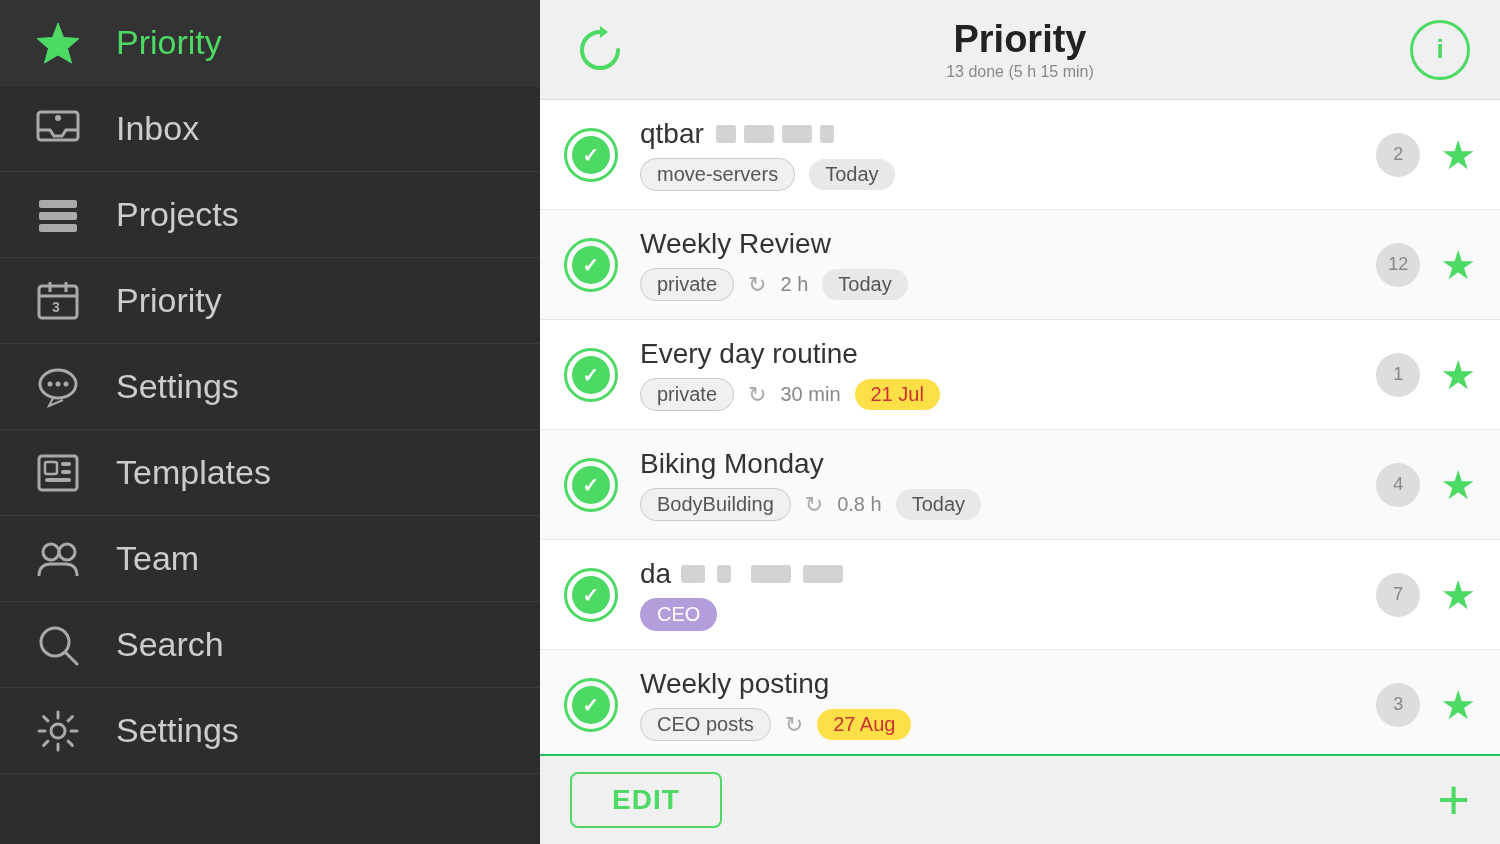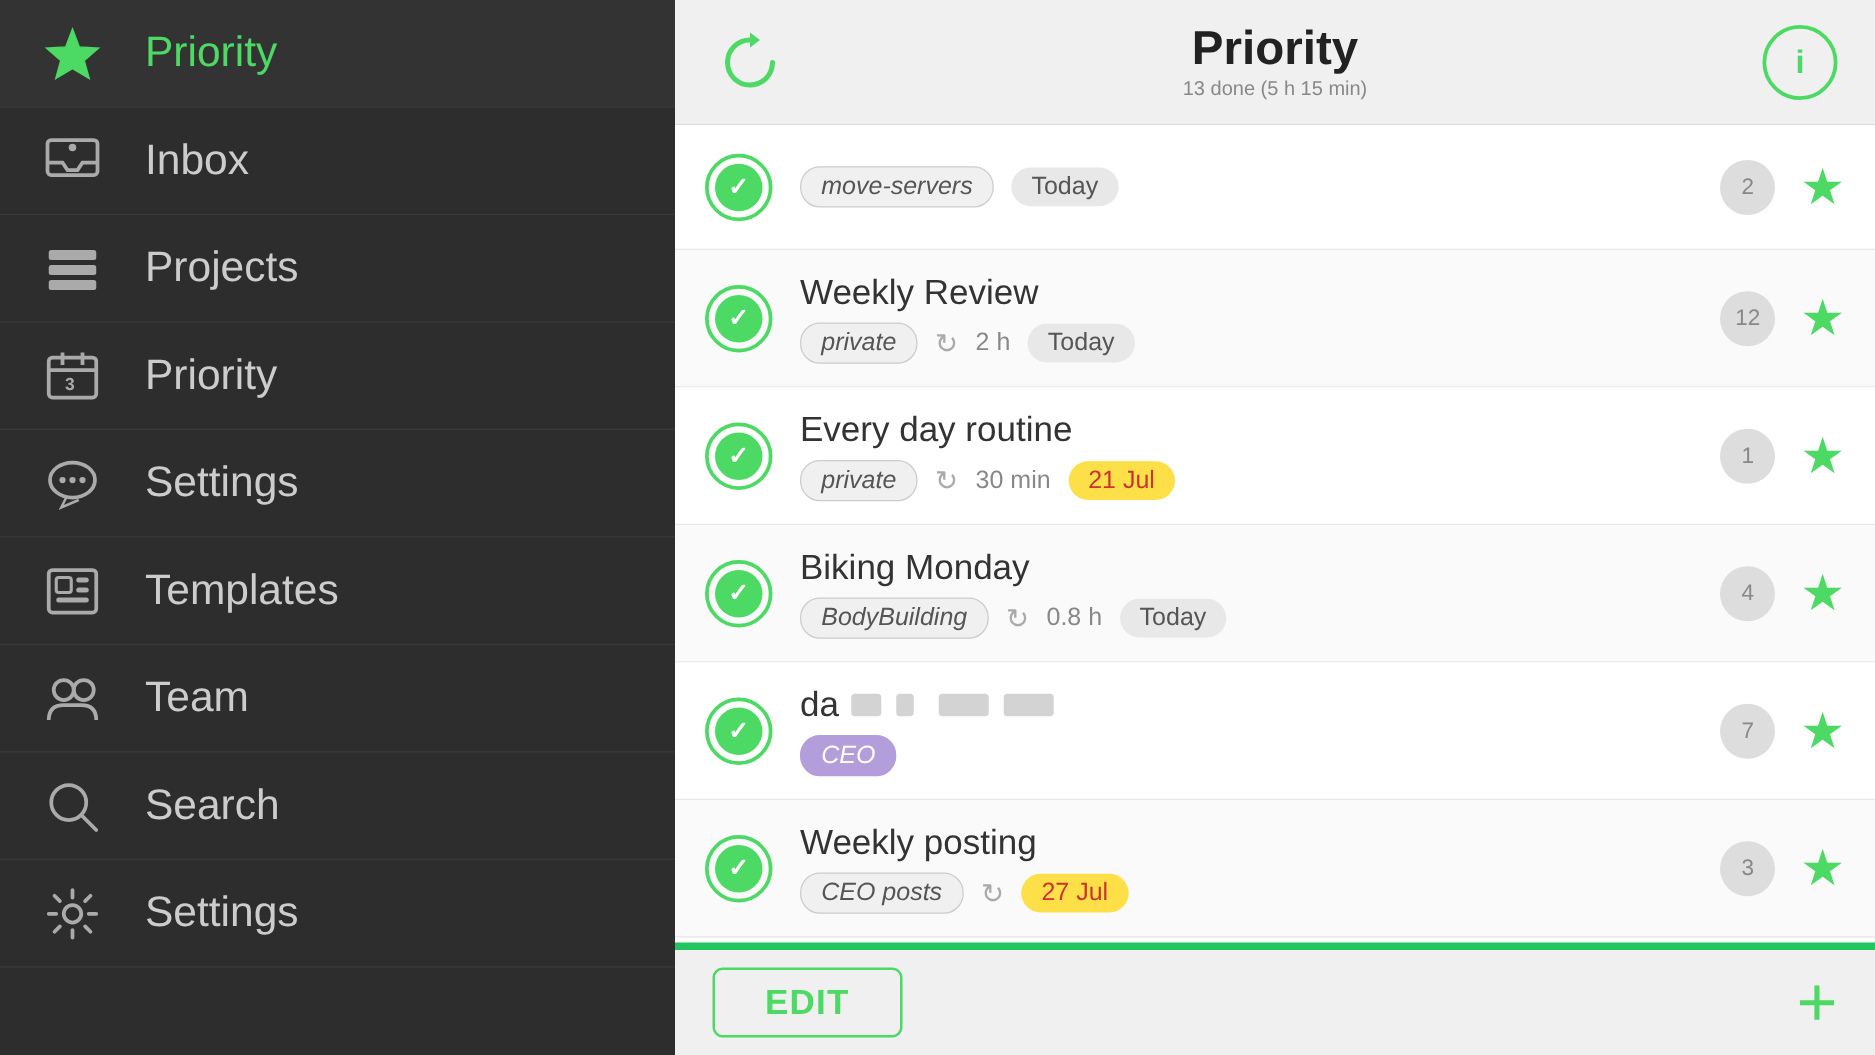--- a/index.html
+++ b/index.html
@@ -193,21 +193,20 @@
       gap: 14px;
     }
 
     .tag {
       padding: 4px 16px;
       border-radius: 16px;
       font-size: 20px;
       color: #555;
       border: 1px solid #ccc;
       background: #f0f0f0;
-      font-style: italic;
     }
 
     .tag.purple {
       background: #b39ddb;
       color: #fff;
       border-color: #b39ddb;
     }
 
     .date-tag {
       padding: 4px 16px;
@@ -254,21 +253,21 @@
 
     .star-icon {
       font-size: 40px;
       color: #4cd964;
       cursor: pointer;
     }
 
     
     .main-footer {
       background: #f0f0f0;
-      border-top: 6px solid #22c55e;
+      border-top: 2px solid #22c55e;
       padding: 16px 30px;
       display: flex;
       align-items: center;
       justify-content: space-between;
       height: 90px;
     }
 
     .edit-button {
       border: 2.5px solid #4cd964;
       background: transparent;
@@ -424,20 +423,27 @@
     </div>
   </header>
 
   <div class="task-list">
 
     <div class="task-row">
       <div class="task-check">
         <div class="task-check-inner"></div>
       </div>
       <div class="task-content">
+        <div class="task-title">
+          <span>qtbar</span>
+          <span class="blur-block" style="width:20px;height:18px;margin-left:4px;"></span>
+          <span class="blur-block" style="width:30px;height:18px;"></span>
+          <span class="blur-block" style="width:30px;height:18px;"></span>
+          <span class="blur-block" style="width:14px;height:18px;"></span>
+        </div>
         <div class="task-meta">
           <span class="tag">move-servers</span>
           <span class="date-tag">Today</span>
         </div>
       </div>
       <div class="task-right">
         <div class="comment-badge">2</div>
         <span class="star-icon">★</span>
       </div>
     </div>
@@ -532,21 +538,21 @@
       <div class="task-check">
         <div class="task-check-inner"></div>
       </div>
       <div class="task-content">
         <div class="task-title">
           <span>Weekly posting</span>
         </div>
         <div class="task-meta">
           <span class="tag">CEO posts</span>
           <span class="recur-icon">↻</span>
-          <span class="date-tag overdue">27 Jul</span>
+          <span class="date-tag overdue">27 Aug</span>
         </div>
       </div>
       <div class="task-right">
         <div class="comment-badge">3</div>
         <span class="star-icon">★</span>
       </div>
     </div>
 
   </div>
 

